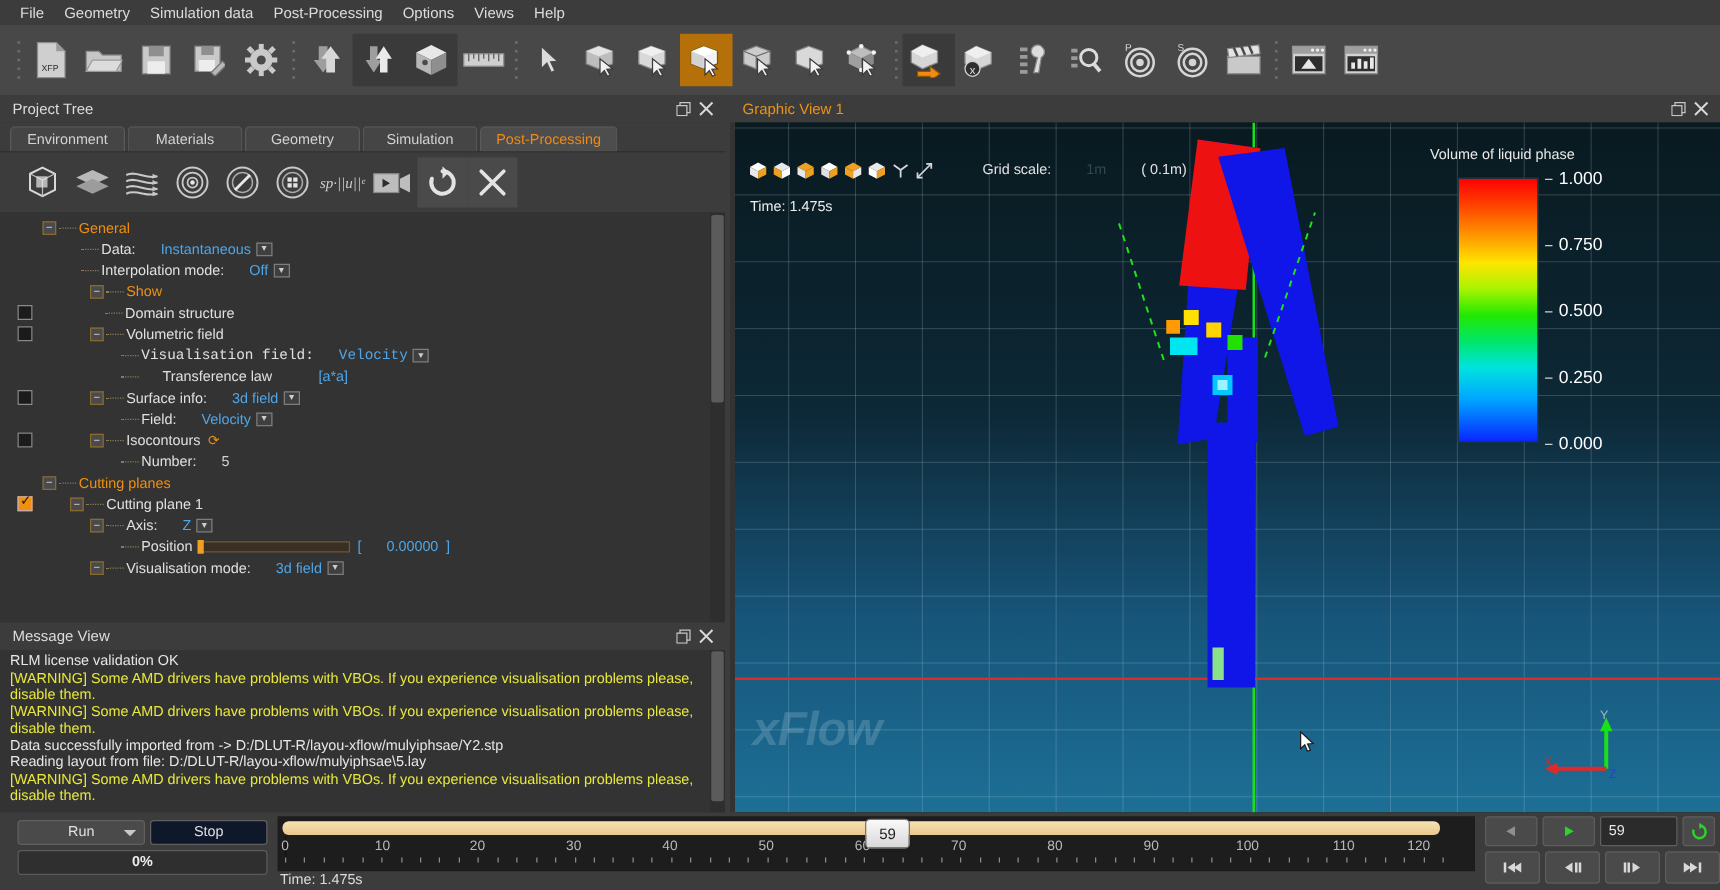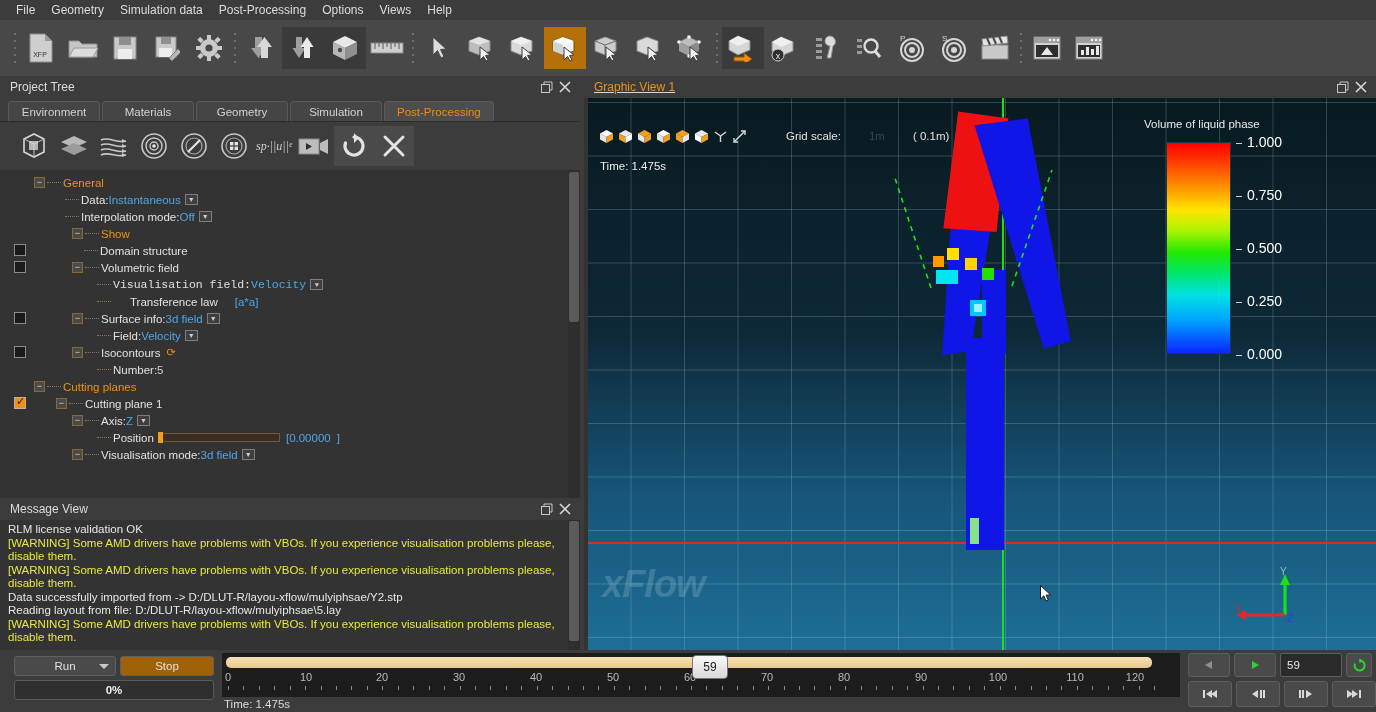--- a/index.html
+++ b/index.html
@@ -65,21 +65,21 @@
   .cbx.dark { background:#1b1b1b; }
   .cbx.checked { background:#f0900f; border-color:#caa; }
   .cbx.checked::after { content:"✓"; position:absolute; left:1px; top:-3px;
                         font-size:11px; color:#1b1b1b; line-height:12px; }
   .exp { width:11px; height:11px; border:1px solid #8a6a30; background:#4a4a4a;
          display:inline-flex; align-items:center; justify-content:center;
          font-size:9px; line-height:9px; color:#d9d9d9; cursor:pointer; flex:none; }
   .dots { display:inline-block; width:14px; height:1px; border-top:1px dotted #8a7a55; margin:0 2px; }
   .lbl { color:#e0e0e0; }
   .lbl.cat { color:#f0900f; }
-  .val { color:#4ea6e8; margin-left:0; }
+  .val { color:#4ea6e8; margin-left:20px; }
   .val.plain { color:#cfcfcf; }
   .dd { display:inline-flex; width:13px; height:11px; border:1px solid #7d7d7d;
         background:#3f3f3f; align-items:center; justify-content:center;
         font-size:7px; color:#ccc; margin-left:4px; cursor:pointer; }
   .slider { display:inline-block; width:120px; height:9px; background:#3a2f22;
             border:1px solid #6b5a3c; position:relative; vertical-align:middle; margin-left:6px; }
   .slider .knob { position:absolute; left:-3px; top:-2px; width:5px; height:11px; background:#f0a020; }
   .brk { color:#4ea6e8; margin-left:6px; }
   .refresh-ic { color:#f0900f; margin-left:6px; font-size:11px; }
 
@@ -89,21 +89,21 @@
              background:#333; padding:3px 6px 0 8px; overflow:hidden;
              font-size:11.5px; line-height:13.5px; }
   .msgline { white-space:normal; }
   .msgline.warn { color:#e8e83c; }
   .msgline.info { color:#e6e6e6; }
   .msgscroll { position:absolute; right:0; top:22px; width:12px; height:130px; background:#2e2e2e; }
   .msgscroll .thumb { position:absolute; left:1px; top:1px; width:10px; height:120px;
                       background:#5b5b5b; border-radius:2px; }
 
   
-  #gview { position:absolute; left:584px; top:76px; width:792px; height:574px; background:#333;text-decoration:underline; }
+  #gview { position:absolute; left:584px; top:76px; width:792px; height:574px; background:#333; }
   .vp { position:absolute; left:4px; top:22px; width:788px; height:552px;
         overflow:hidden; background:#0b1c22; }
   .vp .bggrad { position:absolute; inset:0;
       background:linear-gradient(to bottom, #091a20 0%, #0d2836 42%, #17557a 72%, #1d6f96 100%); }
   .vp .grid { position:absolute; inset:0;
       background-image:
         linear-gradient(rgba(190,215,230,0.22) 1px, transparent 1px),
         linear-gradient(90deg, rgba(190,215,230,0.22) 1px, transparent 1px);
       background-size:53.5px 53.5px; background-position:-11px 4px; }
   .axis-v { position:absolute; left:414px; top:0; width:2px; height:552px; background:#19e019; }
@@ -138,21 +138,21 @@
   
   #bottom { position:absolute; left:0; top:650px; width:1376px; height:62px; background:#3c3c3c; }
   .runsel { position:absolute; left:14px; top:6px; width:102px; height:20px;
             background:#4a4a4a; border:1px solid #606060; border-radius:3px;
             display:flex; align-items:center; justify-content:center;
             font-size:11.5px; color:#e0e0e0; cursor:default; }
   .runsel .car { position:absolute; right:6px; top:7px; width:0; height:0;
                  border-left:5px solid transparent; border-right:5px solid transparent;
                  border-top:5px solid #c9c9c9; }
   .stopbtn { position:absolute; left:120px; top:6px; width:94px; height:20px;
-             background:#a16207; border:1px solid #606060; border-radius:3px;
+             background:#0f172a; border:1px solid #606060; border-radius:3px;
              display:flex; align-items:center; justify-content:center;
              font-size:11.5px; color:#e0e0e0; cursor:default; }
   .progress { position:absolute; left:14px; top:30px; width:200px; height:20px;
               background:#2f2f2f; border:1px solid #5a5a5a; border-radius:3px;
               display:flex; align-items:center; justify-content:center;
               font-size:11.5px; color:#ededed; font-weight:bold; }
 
   .tlwrap { position:absolute; left:222px; top:3px; width:958px; height:44px; background:#1d1d1d; }
   .tlbar { position:absolute; left:4px; top:4px; width:926px; height:11px;
            background:linear-gradient(to bottom,#f7e2b4,#e8c88c); border-radius:5px; }

